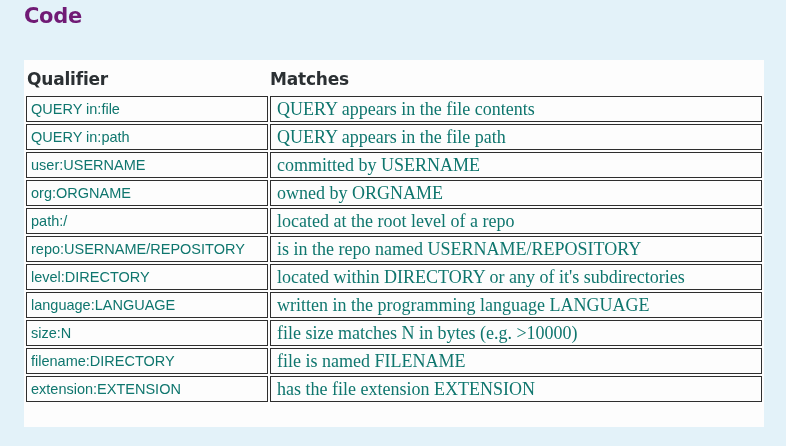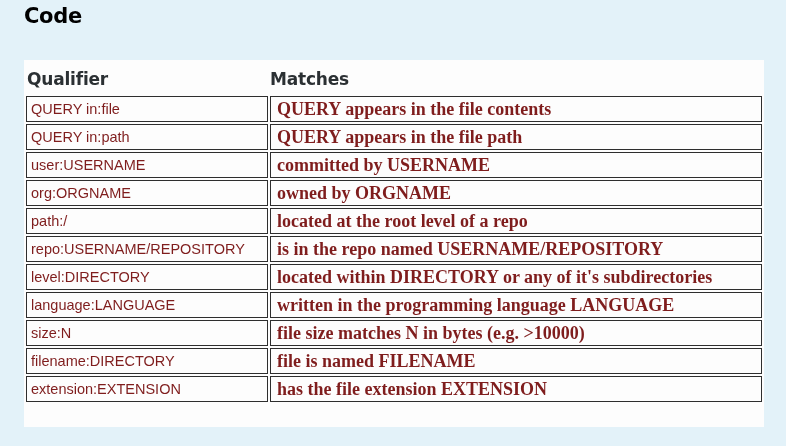--- a/index.html
+++ b/index.html
@@ -14,21 +14,21 @@
       overflow: hidden;
     }
     .section-title {
       position: absolute;
       left: 24px;
       top: 4px;
       margin: 0;
       font-family: "DejaVu Sans", sans-serif;
       font-weight: bold;
       font-size: 21px;
-      color: #000000;
+      color: #701a75;
       letter-spacing: -0.3px;
     }
     .table-wrap {
       position: absolute;
       left: 24px;
       top: 60px;
       width: 740px;
       height: 367px;
       background: #fdfdfd;
     }
@@ -49,33 +49,32 @@
       letter-spacing: -0.2px;
       margin-top: 32px;
     }
     table.qualifiers th.col-matches {
       padding-left: 0px;
     }
     table.qualifiers td {
       border: 1.5px solid #2e2e2e;
       height: 24px;
       padding: 0 6px;
-      color: #7f1d1d;
+      color: #0f766e;
       white-space: nowrap;
     }
     td.qualifier {
       width: 230px;
       font-family: "Liberation Sans", sans-serif;
       font-size: 14.5px;
       padding-left: 4px !important;
     }
     td.match {
       font-family: "Liberation Serif", serif;
       font-size: 18px;
-      font-weight: bold;
     }
   </style>
 </head>
 <body>
 
 <h2 class="section-title">Code</h2>
 
 <div class="table-wrap">
   <table class="qualifiers">
     <thead>

